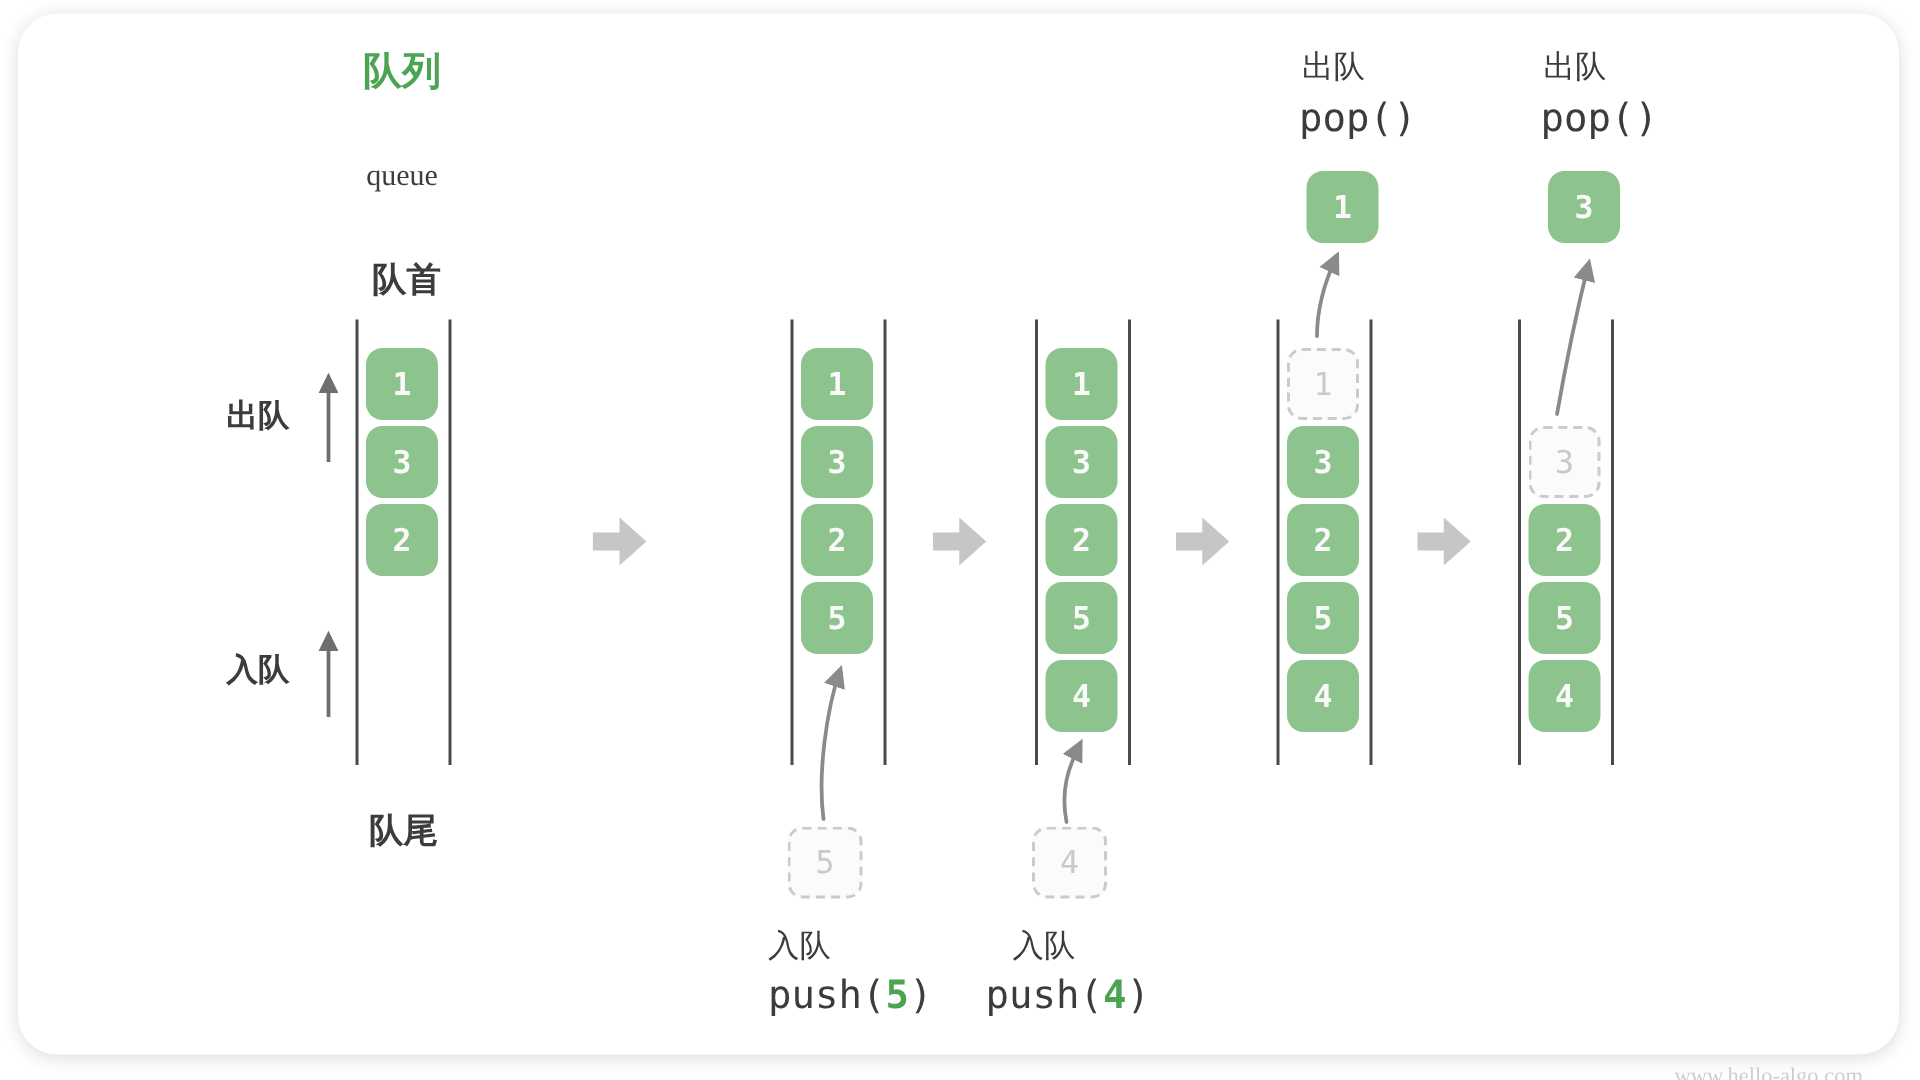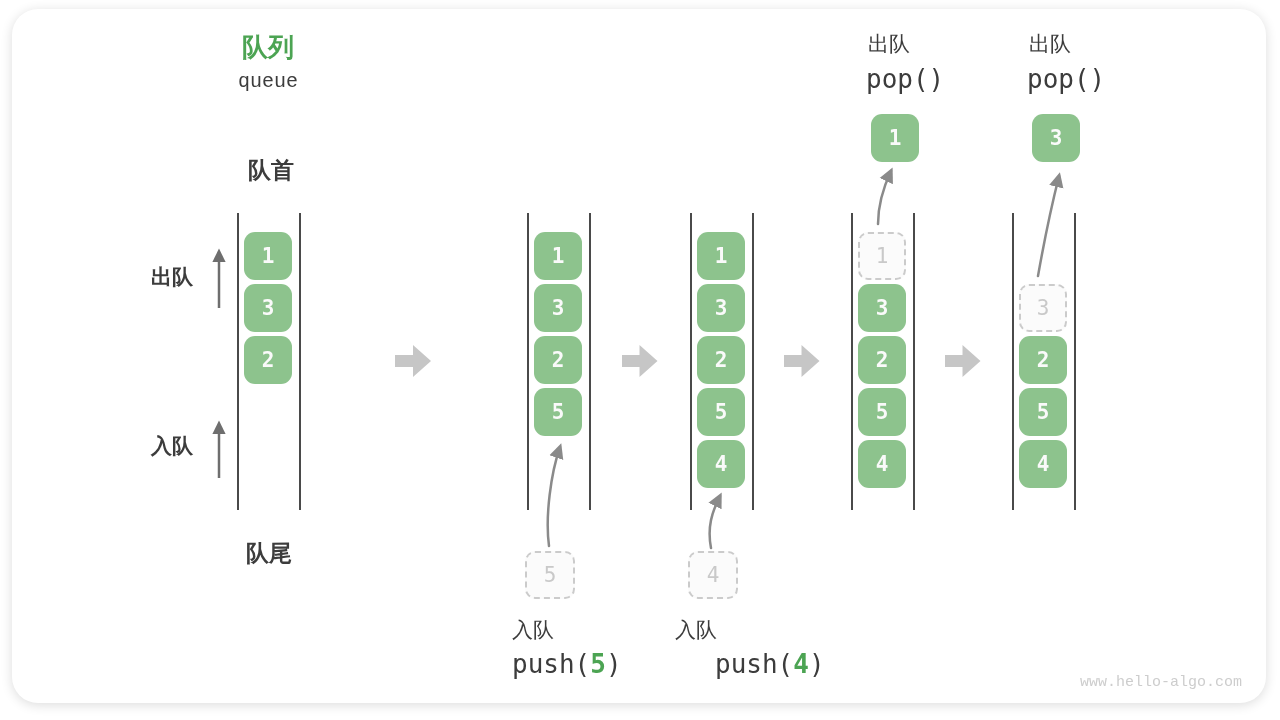--- a/index.html
+++ b/index.html
@@ -7,28 +7,28 @@
     --dark:#3C3C3C; --line:#4A4A4A; --block-arrow:#C6C6C6;
     --curve:#8A8A8A; --side-arrow:#6E6E6E;
     --ghost-border:#CBCBCB; --ghost-bg:#FBFBFB; --ghost-text:#C9C9C9;
     --watermark:#CDCDCD;
   }
   html,body{margin:0;padding:0;background:#FFFFFF;}
   #canvas{position:relative;width:1280px;height:720px;overflow:hidden;
     font-family:"Liberation Sans","DejaVu Sans",sans-serif;color:var(--dark);}
   .card{position:absolute;left:12px;top:9px;width:1254px;height:694px;
     background:#FFFFFF;border-radius:26px;box-shadow:0 2px 12px rgba(0,0,0,.14);}
-  .mono{font-family:Liberation Mono, monospace;}
+  .mono{font-family:Liberation Serif, serif;margin-top:36px;}
   .title-zh{position:absolute;left:268px;top:30px;transform:translateX(-50%);
     font-size:26px;font-weight:700;color:var(--accent);white-space:nowrap;}
   .title-en{position:absolute;left:268px;top:70px;transform:translateX(-50%);
     font-size:20px;color:var(--dark);white-space:nowrap;}
   .end-label{position:absolute;transform:translateX(-50%);font-size:23px;
     font-weight:700;color:var(--dark);white-space:nowrap;}
-  .front{left:271px;top:155px;} .rear{left:269px;top:538px;}
+  .front{left:271px;top:171px;} .rear{left:269px;top:538px;}
   .side-label{position:absolute;font-size:21px;font-weight:700;color:var(--dark);white-space:nowrap;}
   .dequeue-side{left:151px;top:263px;} .enqueue-side{left:151px;top:432px;}
   #arrow-svg{position:absolute;left:0;top:0;width:1280px;height:720px;pointer-events:none;}
   .channel-line{position:absolute;width:1.5px;background:var(--line);}
   .qbox{position:absolute;width:48px;height:48px;border-radius:11px;background:var(--box-green);
     display:flex;align-items:center;justify-content:center;
     font-family:"DejaVu Sans Mono","Liberation Mono",monospace;
     font-size:21px;font-weight:700;color:var(--box-text);box-sizing:border-box;}
   .qbox.ghost{background:var(--ghost-bg);border:2px dashed var(--ghost-border);
     color:var(--ghost-text);font-weight:400;border-radius:10px;}
@@ -96,21 +96,21 @@
       <div class="block-arrow" style="left: 621.5px; top: 345px; position: absolute;"></div>
       <div class="channel-line" style="left: 690px; top: 213px; height: 297px;"></div>
       <div class="channel-line" style="left: 752px; top: 213px; height: 297px;"></div>
       <div class="qbox" style="left: 697px; top: 232px;">1</div>
       <div class="qbox" style="left: 697px; top: 284px;">3</div>
       <div class="qbox" style="left: 697px; top: 336px;">2</div>
       <div class="qbox" style="left: 697px; top: 388px;">5</div>
       <div class="qbox" style="left: 697px; top: 440px;">4</div>
       <div class="staged" style="left: 688px; top: 551px;">4</div>
       <div class="op-zh" style="left: 675px; top: 616px;">入队</div>
-      <div class="op-code" style="left: 715px; top: 649px;"><span>push(</span><span class="arg">4</span><span>)</span></div>
+      <div class="op-code" style="left: 657px; top: 649px;"><span>push(</span><span class="arg">4</span><span>)</span></div>
       <div class="block-arrow" style="left: 783.5px; top: 345px; position: absolute;"></div>
       <div class="channel-line" style="left: 851px; top: 213px; height: 297px;"></div>
       <div class="channel-line" style="left: 913px; top: 213px; height: 297px;"></div>
       <div class="qbox ghost" style="left: 858px; top: 232px;">1</div>
       <div class="qbox" style="left: 858px; top: 284px;">3</div>
       <div class="qbox" style="left: 858px; top: 336px;">2</div>
       <div class="qbox" style="left: 858px; top: 388px;">5</div>
       <div class="qbox" style="left: 858px; top: 440px;">4</div>
       <div class="qbox" style="left: 871px; top: 114px;">1</div>
       <div class="op-zh" style="left: 868px; top: 30px;">出队</div>

